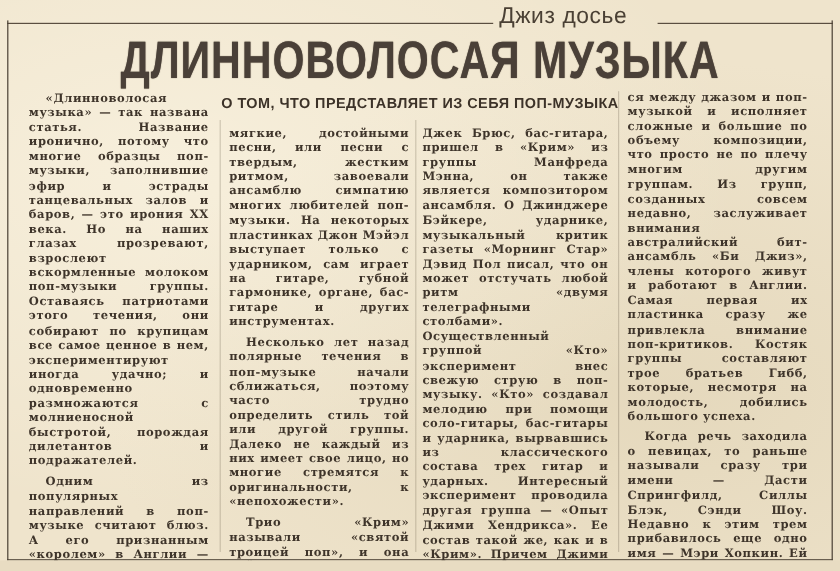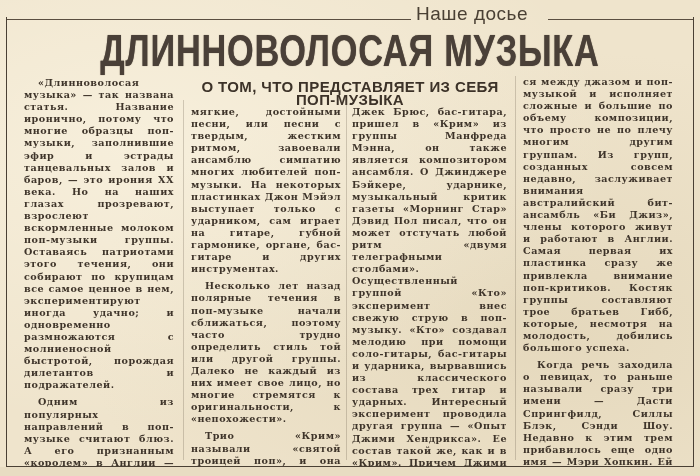--- a/index.html
+++ b/index.html
@@ -33,21 +33,21 @@
     position: absolute; left: 0; top: 26px; width: 700px; text-align: center;
     font-family: "Liberation Sans", sans-serif;
     font-size: 44px; font-weight: bold; letter-spacing: 1px;
     color: #4a4038;
     transform: scaleX(0.78); transform-origin: center;
     text-shadow: 0 0 1px #6a5e50;
   }
   .subhead {
     position: absolute; left: 180px; top: 80px; width: 340px; text-align: center;
     font-family: "Liberation Sans", sans-serif;
-    font-size: 15px; font-weight: bold; line-height: 13px; letter-spacing: 0.4px;
+    font-size: 12px; font-weight: bold; line-height: 13px; letter-spacing: 0.4px;
     color: #3c3228;
   }
   .col {
     position: absolute;
     font-size: 9.6px; line-height: 12.1px;
     text-align: justify; letter-spacing: 0.5px;
     color: #3e342a;
     font-family: "DejaVu Serif", serif;
   }
   .col p { text-indent: 14px; margin-bottom: 5px; hyphens: manual; font-weight: bold; }
@@ -60,21 +60,21 @@
   .bottom-strip {
     position: absolute; left: 0; top: 467px; width: 700px; height: 9px;
     background: #e8dcc2;
   }
 </style>
 </head>
 <body>
 
 <div class="clip">
   <div class="rubric-line" style="left:6px; width:405px;"></div>
-  <div class="rubric">Наше досье</div>
+  <div class="rubric">Джиз досье</div>
   <div class="rubric-line" style="left:548px; width:146px;"></div>
 
   <div class="frame"></div>
 
   <h1 class="headline">ДЛИННОВОЛОСАЯ МУЗЫКА</h1>
 
   <div class="subhead">
     <div>О ТОМ, ЧТО ПРЕДСТАВЛЯЕТ ИЗ СЕБЯ ПОП-МУЗЫКА</div>
   </div>
 

